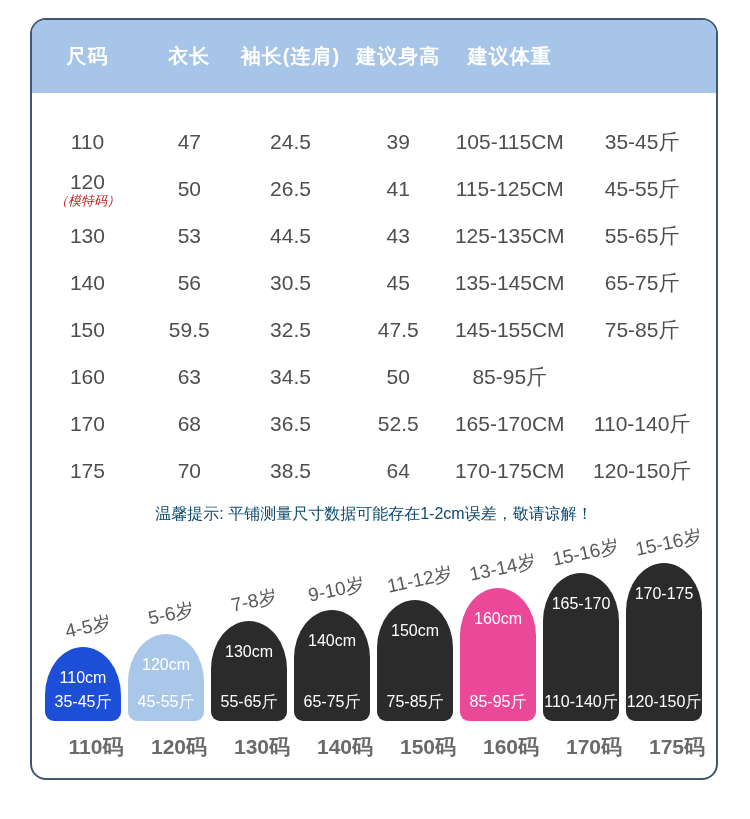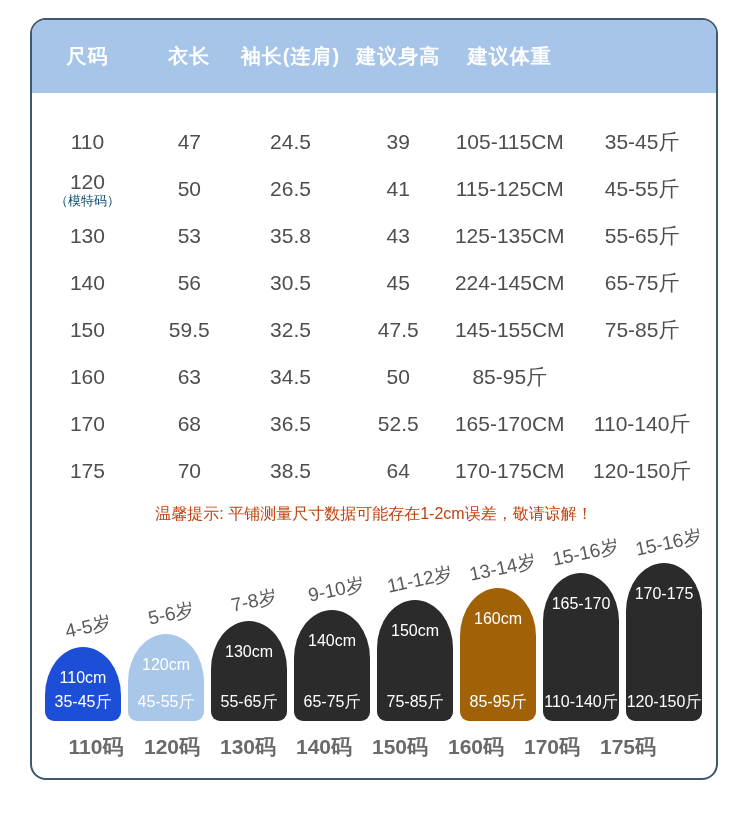--- a/index.html
+++ b/index.html
@@ -24,24 +24,24 @@
   .hcell {
     text-align:center; color:#ffffff; font-weight:bold; font-size:20px;
     letter-spacing:1px; white-space:nowrap;
   }
   .trows { margin-top:26px; }
   .trow { height:47px; }
   .cell {
     text-align:center; font-size:21px; color:#4e4e4e; line-height:1.05;
     white-space:nowrap;
   }
-  .size-note { display:block; font-size:13px; color:#0c4a6e; margin-top:1px; }
+  .size-note { display:block; font-size:13px; color:#b91c1c; margin-top:1px;font-style:italic; }
   .size-note:empty { display:none; }
   .note {
-    margin-top:9px; text-align:center; font-size:16px; color:#c2410c;
+    margin-top:9px; text-align:center; font-size:16px; color:#0c4a6e;
     white-space:nowrap;
   }
   .chart { margin-top:4px; padding-left:13px; }
   .bars { display:flex; align-items:flex-end; gap:7px; height:192px; }
   .bar-col {
     width:76px; flex:0 0 76px; display:flex; flex-direction:column;
     align-items:center; justify-content:flex-end;
   }
   .age-label {
     font-size:19px; color:#5a5a5a; white-space:nowrap;
@@ -52,21 +52,21 @@
     border-radius:38px 38px 9px 9px / 48px 48px 9px 9px;
   }
   .bar-height-label {
     position:absolute; top:22px; left:0; width:100%; text-align:center;
     color:#ffffff; font-size:16px; white-space:nowrap;
   }
   .bar-weight-label {
     position:absolute; bottom:8px; left:0; width:100%; text-align:center;
     color:#ffffff; font-size:16px; white-space:nowrap;
   }
-  .size-labels { display:flex; padding-left:13px; margin-top:12px; }
+  .size-labels { display:flex; gap:7px; padding-left:13px; margin-top:12px; }
   .size-label {
     width:76px; flex:0 0 76px; text-align:center; font-size:21px;
     font-weight:600; color:#6a6a6a; white-space:nowrap;
   }
 </style>
 </head>
 <body>
 
 <div class="panel" style="border-color: rgb(62, 88, 113);">
 
@@ -91,31 +91,31 @@
       <div class="cell"><span>120</span><span class="size-note">（模特码）</span></div>
       <div class="cell">50</div>
       <div class="cell">26.5</div>
       <div class="cell">41</div>
       <div class="cell">115-125CM</div>
       <div class="cell">45-55斤</div>
     </div>
     <div class="trow grid6">
       <div class="cell"><span>130</span></div>
       <div class="cell">53</div>
-      <div class="cell">35.8</div>
+      <div class="cell">44.5</div>
       <div class="cell">43</div>
       <div class="cell">125-135CM</div>
       <div class="cell">55-65斤</div>
     </div>
     <div class="trow grid6">
       <div class="cell"><span>140</span></div>
       <div class="cell">56</div>
       <div class="cell">30.5</div>
       <div class="cell">45</div>
-      <div class="cell">224-145CM</div>
+      <div class="cell">135-145CM</div>
       <div class="cell">65-75斤</div>
     </div>
     <div class="trow grid6">
       <div class="cell"><span>150</span></div>
       <div class="cell">59.5</div>
       <div class="cell">32.5</div>
       <div class="cell">47.5</div>
       <div class="cell">145-155CM</div>
       <div class="cell">75-85斤</div>
     </div>
@@ -178,21 +178,21 @@
       </div>
       <div class="bar-col">
         <div class="age-label">11-12岁</div>
         <div class="bar" style="height: 121px; background: rgb(43, 43, 43);">
           <div class="bar-height-label">150cm</div>
           <div class="bar-weight-label">75-85斤</div>
         </div>
       </div>
       <div class="bar-col">
         <div class="age-label">13-14岁</div>
-        <div class="bar" style="height: 133px; background: #a16207;">
+        <div class="bar" style="height: 133px; background: #ec4899;">
           <div class="bar-height-label">160cm</div>
           <div class="bar-weight-label">85-95斤</div>
         </div>
       </div>
       <div class="bar-col">
         <div class="age-label">15-16岁</div>
         <div class="bar" style="height: 148px; background: rgb(43, 43, 43);">
           <div class="bar-height-label">165-170</div>
           <div class="bar-weight-label">110-140斤</div>
         </div>

